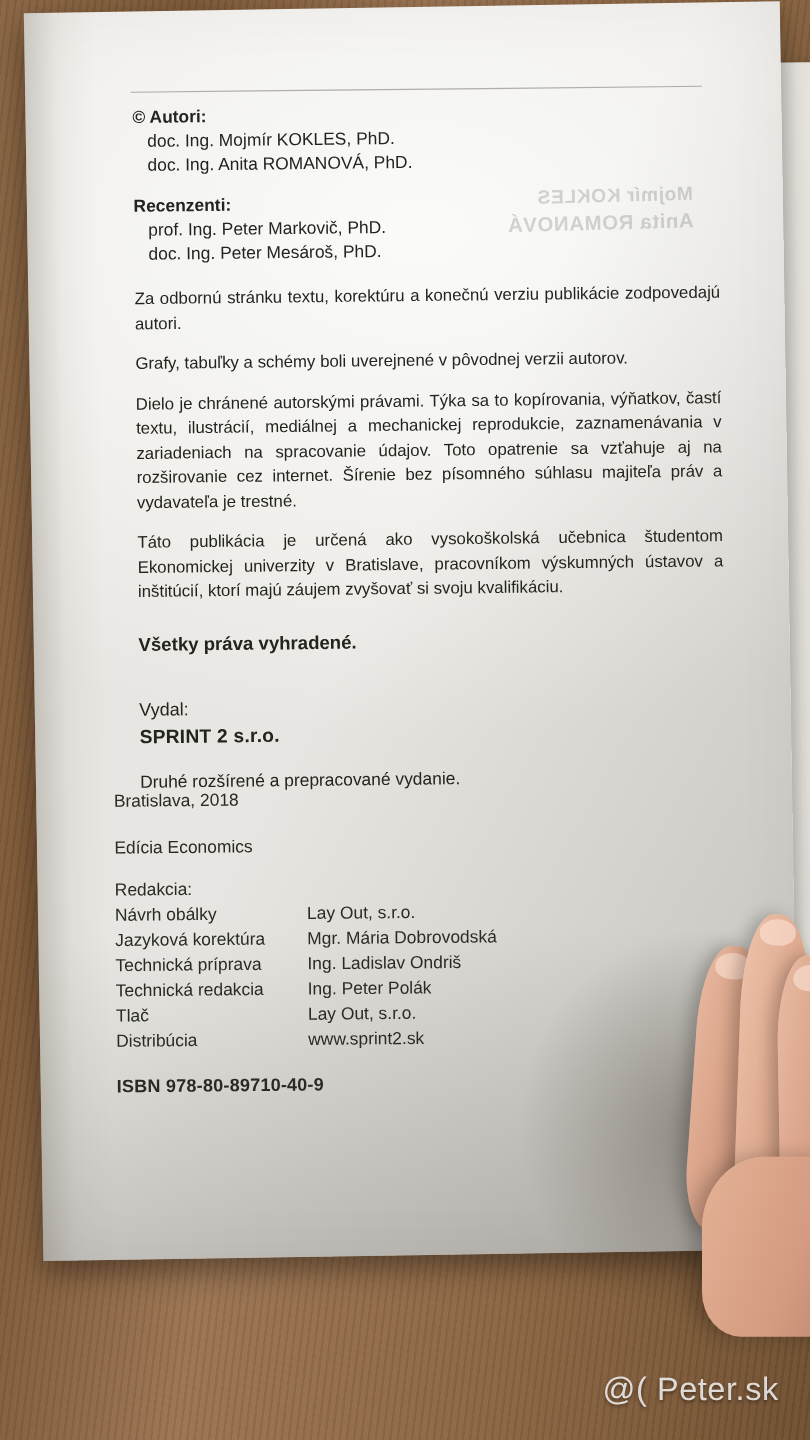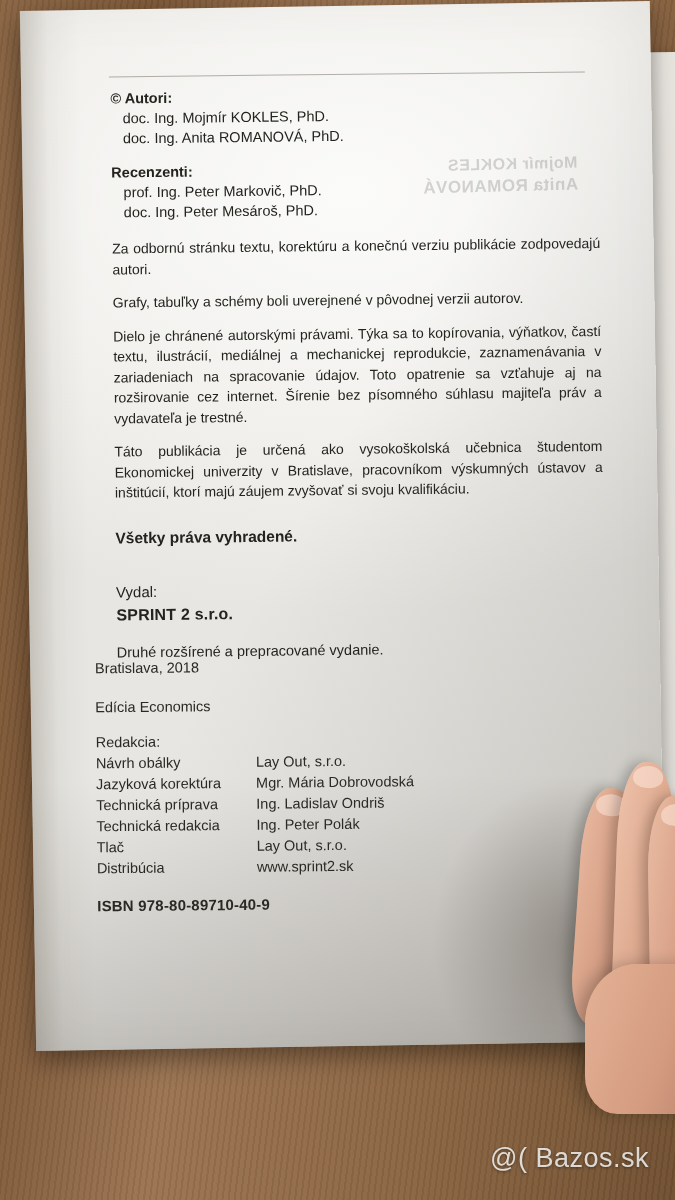--- a/index.html
+++ b/index.html
@@ -238,13 +238,13 @@
     </div>
   <div class="finger f2">
       <div class="nail" style="left:14px;top:4px"></div>
     </div>
   <div class="finger f3">
       <div class="nail" style="left:14px;top:8px"></div>
     </div>
   <div class="palm"></div>
 </div>
 
-<div class="watermark">@( Bazos.sk</div>
+<div class="watermark">@( Peter.sk</div>
 
 </body></html>

